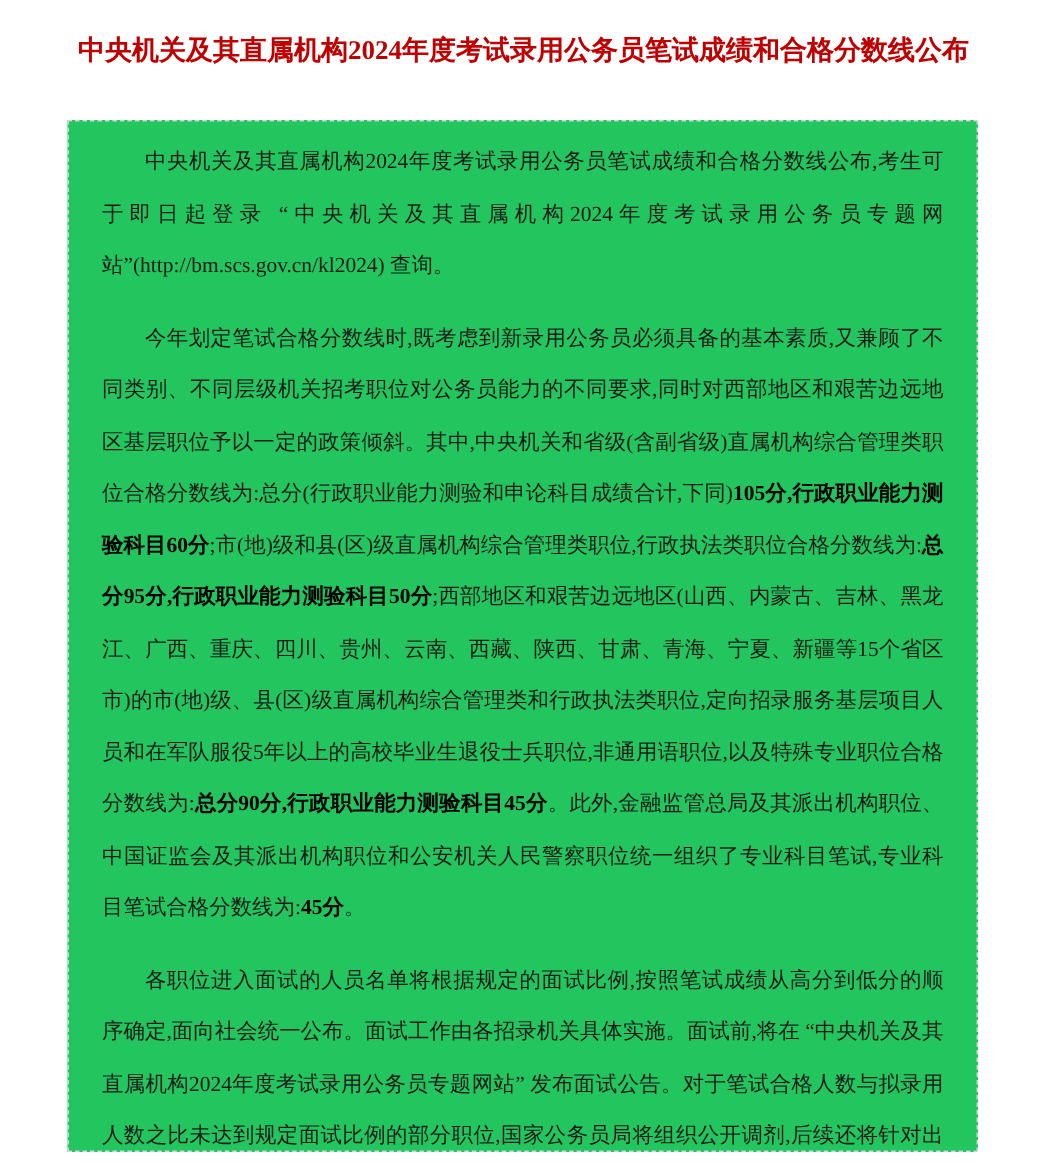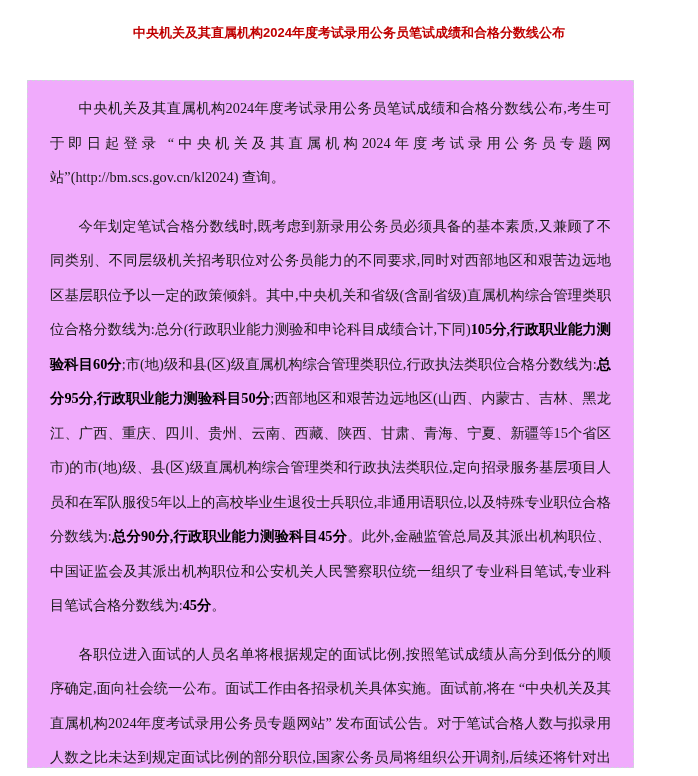--- a/index.html
+++ b/index.html
@@ -19,47 +19,47 @@
     height: 776px;
     background: #ffffff;
     box-sizing: border-box;
   }
   .doc-title {
     margin: 0;
     padding: 20px 40px 0 40px;
     text-align: center;
     color: #c00000;
     font-weight: bold;
-    font-size: 13px;
+    font-size: 18px;
     line-height: 26px;
     letter-spacing: 0px;
-    font-family: Liberation Sans, sans-serif;
+    font-family: Liberation Serif, serif;
   }
   .meta-line {
     margin: 0;
     padding: 10px 0 0 0;
     text-align: center;
     color: #333333;
     font-size: 12.5px;
     line-height: 18px;
     font-family: "Liberation Sans", "DejaVu Sans", sans-serif;
   }
   .meta-line .meta-label { letter-spacing: 0.5px; }
   .meta-line .meta-value { margin-left: 4px; }
 
   .content-box {
     position: absolute;
-    left: 27px;
+    left: 45px;
     top: 80px;
     width: 607px;
     height: 688px;
     border: 1px dashed #cfd4dc;
     box-sizing: border-box;
     padding: 10px 22px 10px 22px;
-    background: #f0abfc;
+    background: #22c55e;
     overflow: hidden;
   }
   .para {
     margin: 0 0 14px 0;
     text-indent: 2em;
     font-size: 14.3px;
     line-height: 34.5px;
     color: #1a1a1a;
     text-align: justify;
     text-justify: inter-ideograph;

